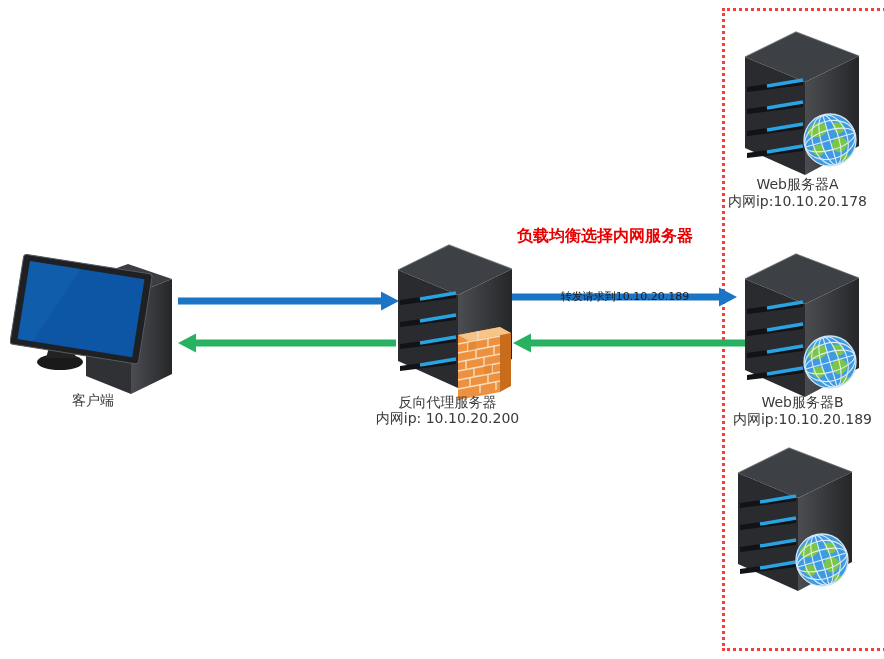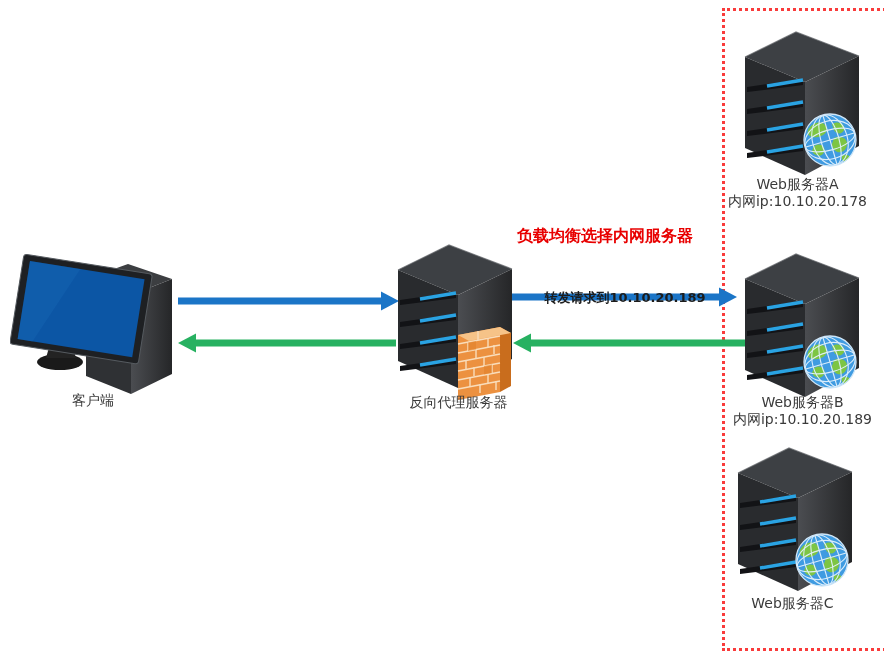--- a/index.html
+++ b/index.html
@@ -14,22 +14,22 @@
   .lbl{
     position:absolute;color:var(--label_text,#3a3a3a);font-size:14px;
     line-height:16px;text-align:center;white-space:nowrap;z-index:5;
   }
   .lbl-block div{white-space:nowrap;}
   .note-red{
     position:absolute;color:var(--annotation_red,#e80000);font-size:16px;
     font-weight:bold;white-space:nowrap;z-index:6;
   }
   .arrow-text{
-    position:absolute;color:var(--arrow_label_text,#1c1c1c);font-size:13px;
-    font-weight:bold;white-space:nowrap;text-align:center;z-index:6;
+    position:absolute;color:var(--arrow_label_text,#1c1c1c);font-size:11px;
+    font-weight:normal;white-space:nowrap;text-align:center;z-index:6;
   }
   svg.layer{position:absolute;left:0;top:0;z-index:2;}
   svg.device{position:absolute;z-index:3;}
   .req-shaft{stroke:var(--request_arrow,#1b75c7);stroke-width:7;}
   .req-head{fill:var(--request_arrow,#1b75c7);}
   .res-shaft{stroke:var(--response_arrow,#27b161);stroke-width:7;}
   .res-head{fill:var(--response_arrow,#27b161);}
 </style>
 </head>
 <body>
@@ -180,35 +180,35 @@
 
   <svg class="device" style="left:736px;top:442px" width="140" height="172" viewBox="0 0 140 172">
     <use href="#tower" x="2" y="4"></use>
     <g transform="translate(86,118)">
         <use href="#globe"></use>
       </g>
   </svg>
 
   <div class="lbl" style="left:57px;top:392px;width:72px">客户端</div>
 
-  <div class="lbl lbl-block" style="left:361px;top:394px;width:195px">
+  <div class="lbl lbl-block" style="left:350px;top:394px;width:195px">
     <div>反向代理服务器</div>
+    <div>内网ip: 10.10.20.200</div>
   </div>
 
   <div class="note-red" style="left:517px;top:226px">负载均衡选择内网服务器</div>
 
   <div class="arrow-text" style="left:512px;top:289px;width:226px">转发请求到10.10.20.189</div>
 
   <div class="lbl lbl-block" style="left:705px;top:176px;width:185px;line-height:17px">
     <div>Web服务器A</div>
     <div>内网ip:10.10.20.178</div>
   </div>
 
   <div class="lbl lbl-block" style="left:710px;top:394px;width:185px;line-height:17px">
     <div>Web服务器B</div>
     <div>内网ip:10.10.20.189</div>
   </div>
 
   <div class="lbl lbl-block" style="left:700px;top:595px;width:185px;line-height:17px">
-    <div>Web服务器C</div>
   </div>
 
 </div>
 
 </body></html>

